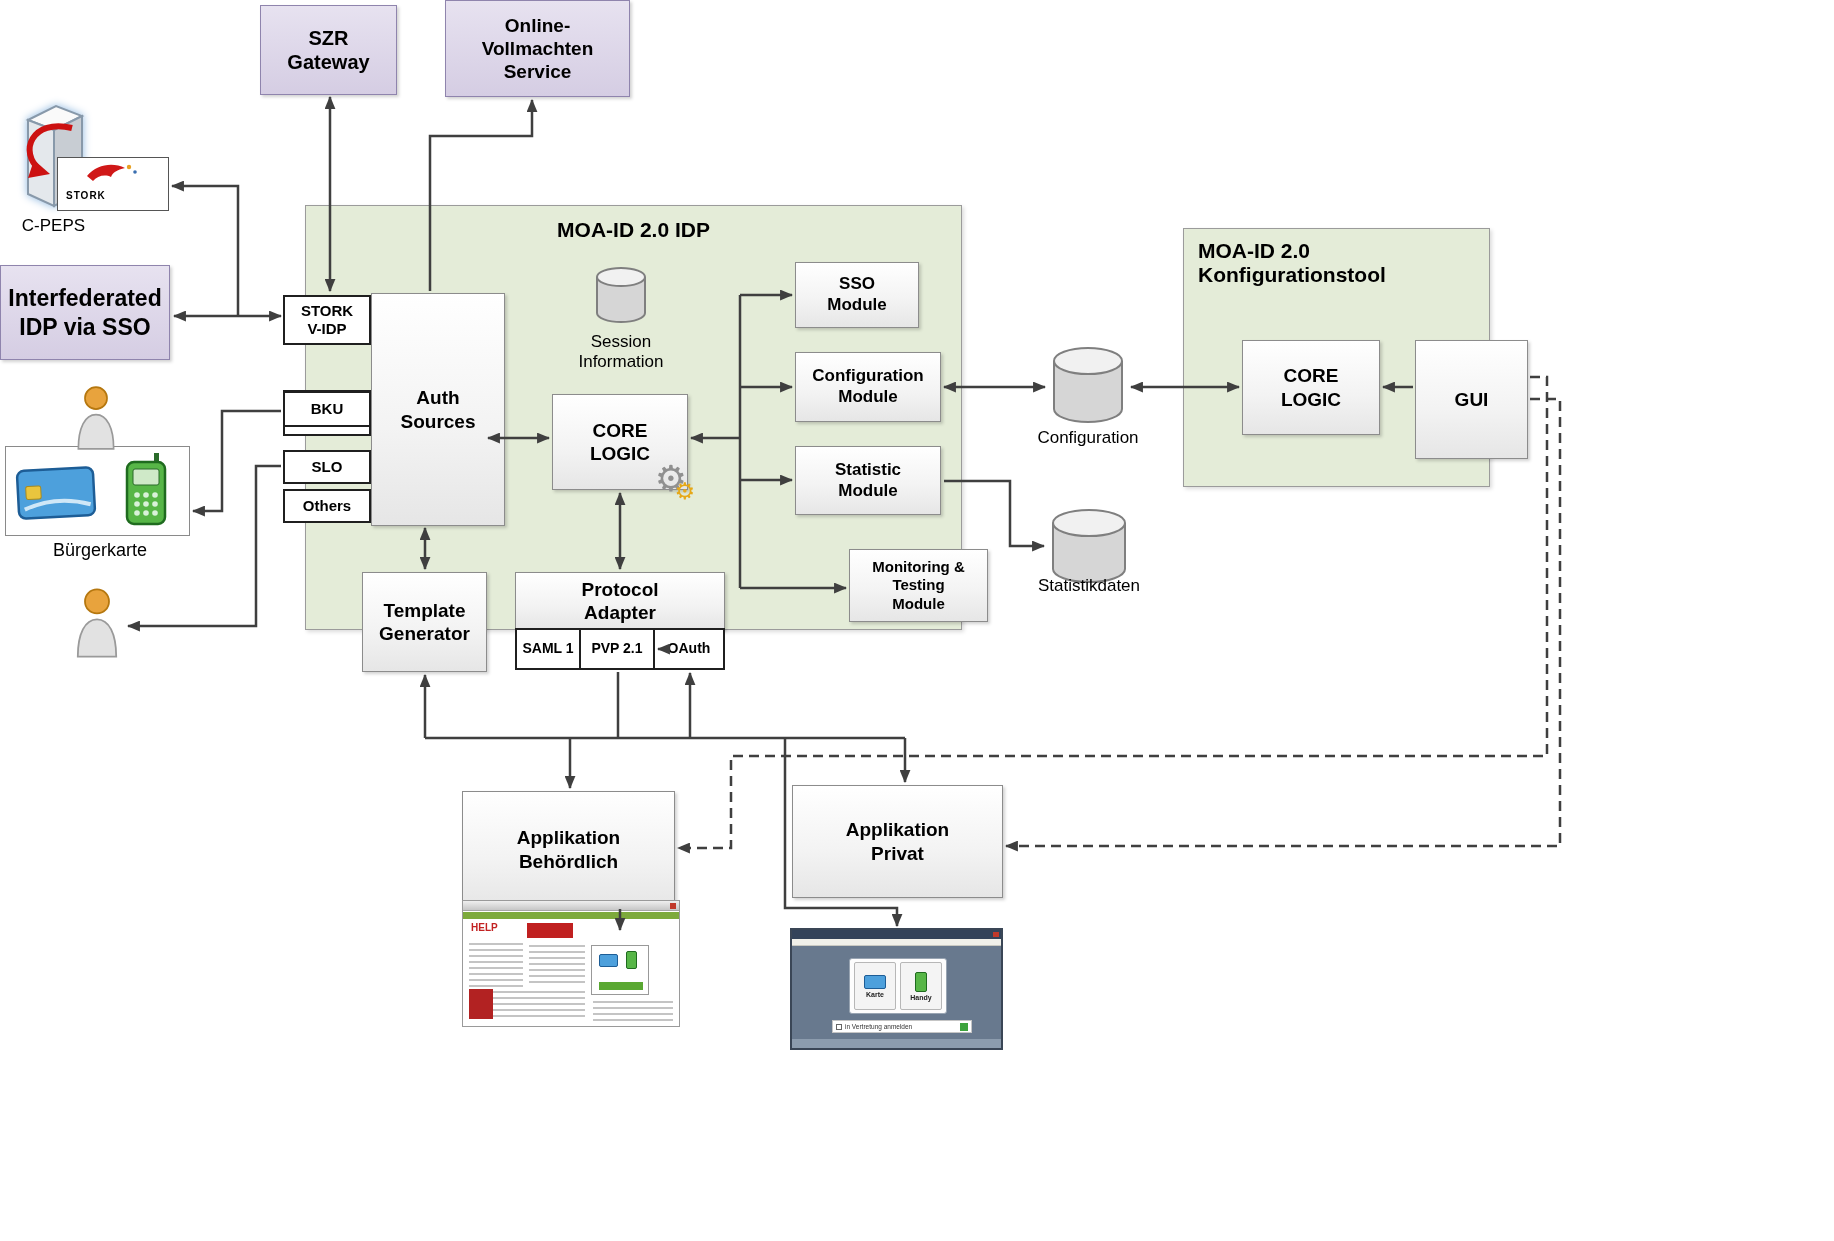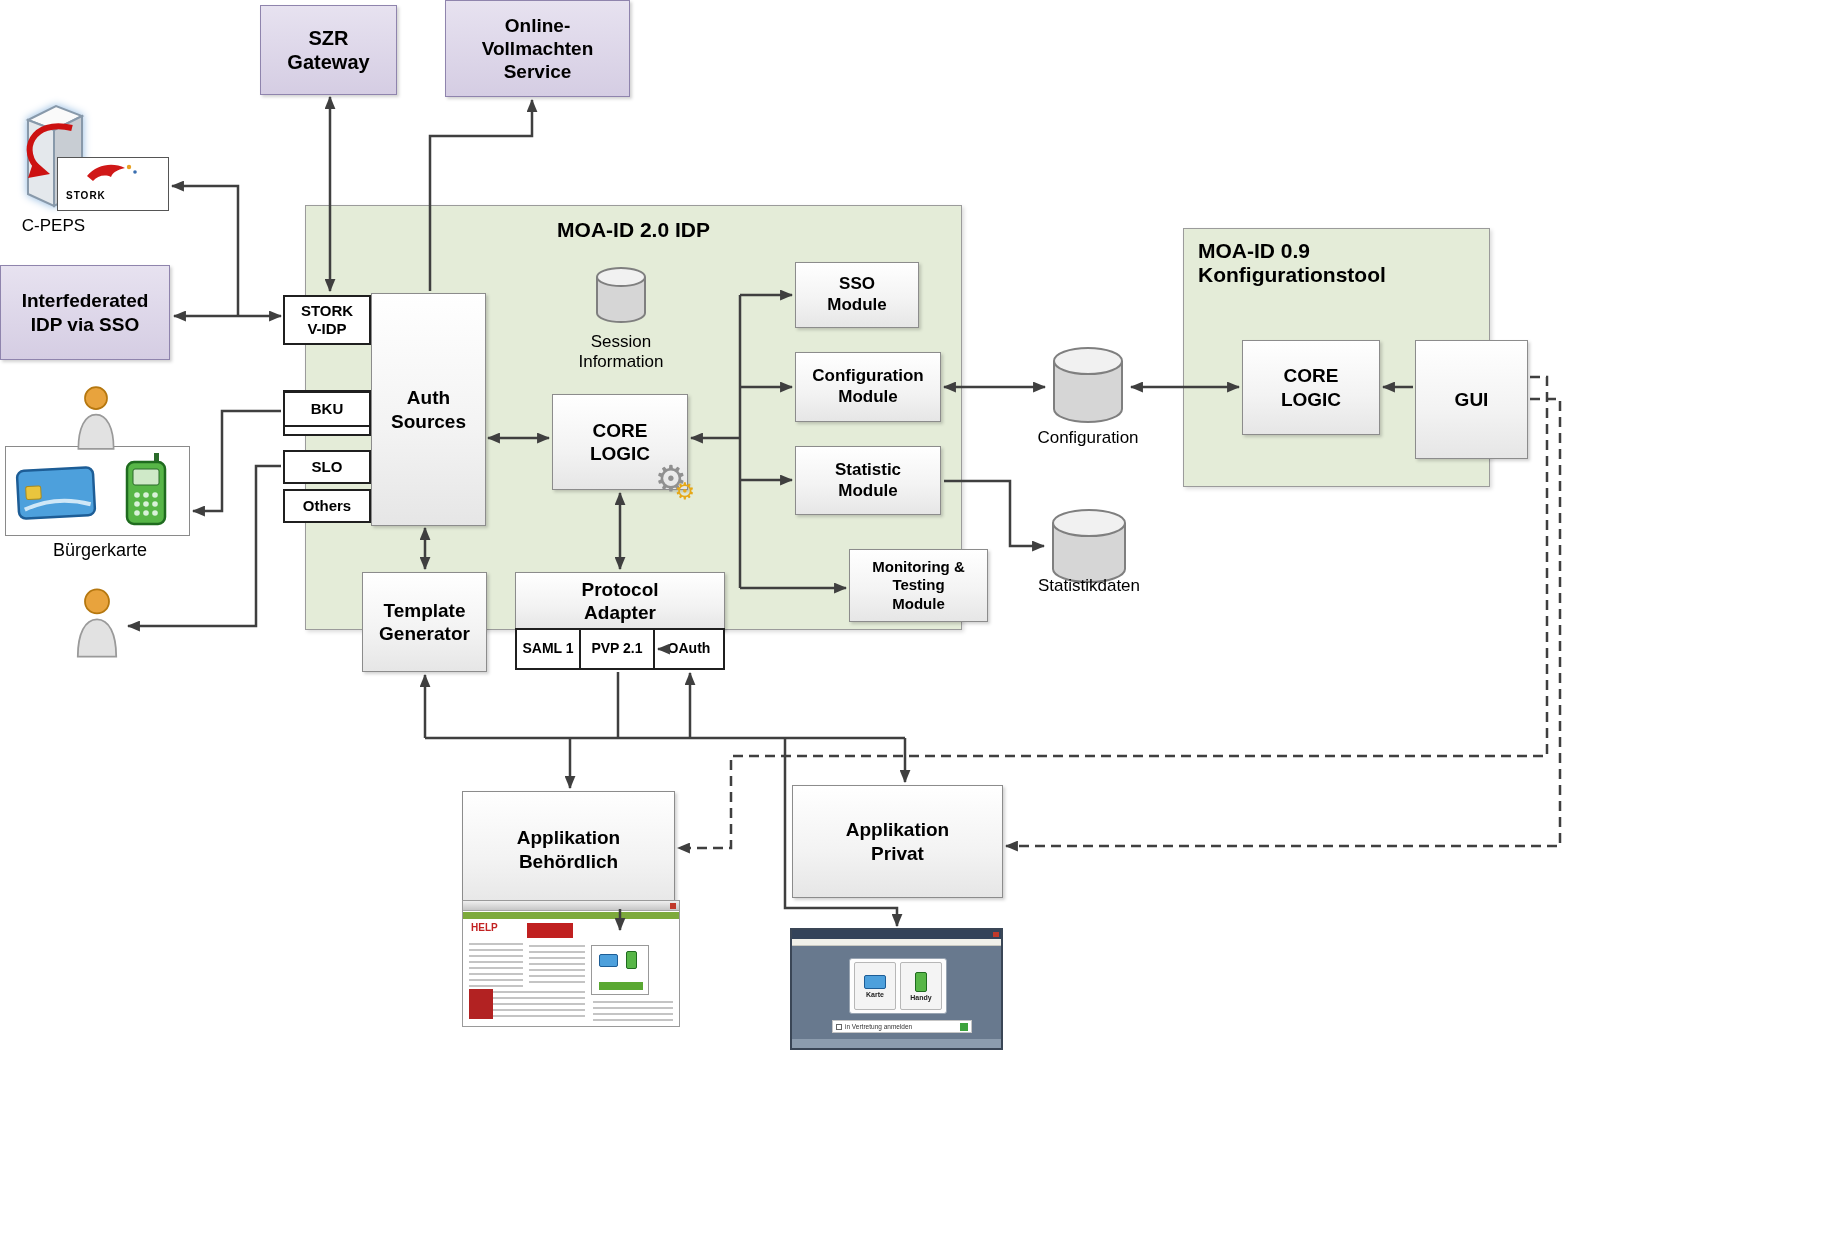--- a/index.html
+++ b/index.html
@@ -70,32 +70,32 @@
 </head>
 <body>
 
 <div id="canvas">
 
   <div class="greenpanel" style="left:305px;top:205px;width:657px;height:425px;">
     <div class="title" style="left:0;top:12px;width:100%;text-align:center;font-size:21px;">MOA-ID 2.0 IDP</div>
   </div>
 
   <div class="greenpanel" style="left:1183px;top:228px;width:307px;height:259px;">
-    <div class="title" style="left:14px;top:10px;font-size:21px;text-align:left;">MOA-ID 0.9
+    <div class="title" style="left:14px;top:10px;font-size:21px;text-align:left;">MOA-ID 2.0
 Konfigurationstool</div>
   </div>
 
   <div class="box lavender" style="left:445px;top:0px;width:185px;height:97px;font-size:19px;">Online-
 Vollmachten
 Service</div>
 
   <div class="box lavender" style="left:260px;top:5px;width:137px;height:90px;font-size:20px;">SZR
 Gateway</div>
 
-  <div class="box lavender" style="left:0px;top:265px;width:170px;height:95px;font-size:19px;">Interfederated
+  <div class="box lavender" style="left:0px;top:265px;width:170px;height:95px;font-size:23px;">Interfederated
 IDP via SSO</div>
 
   <svg class="icon-svg" style="left:12px;top:94px;z-index:2;filter:drop-shadow(0 0 4px #8fb8e0);" width="80" height="122" viewBox="0 0 80 122">
     <polygon points="16,26 44,12 70,22 42,36" fill="#fafafa" stroke="#8899aa" stroke-width="2"></polygon>
     <polygon points="16,26 42,36 42,112 16,100" fill="#e4e8ec" stroke="#8899aa" stroke-width="2"></polygon>
     <polygon points="42,36 70,22 70,98 42,112" fill="#c8cdd3" stroke="#8899aa" stroke-width="2"></polygon>
     <path d="M60,34 C20,24 6,58 28,76" stroke="#cc1111" stroke-width="6" fill="none"></path>
     <polygon points="22,66 38,80 16,84" fill="#cc1111"></polygon>
   </svg>
   <div style="position:absolute;left:57px;top:157px;width:112px;height:54px;background:#fff;border:1.5px solid #555;z-index:3;">
@@ -143,21 +143,21 @@
   </svg>
 
   <div class="box stackbox" style="left:283px;top:295px;width:88px;height:50px;font-size:15px;z-index:4;">STORK
 V-IDP</div>
   <div class="box stackbox" style="left:283px;top:345px;width:88px;height:46px;font-size:15px;z-index:4;margin-top:45px;">Other
 IDP</div>
   <div class="box stackbox" style="left:283px;top:391px;width:88px;height:36px;font-size:15px;z-index:4;">BKU</div>
   <div class="box stackbox" style="left:283px;top:450px;width:88px;height:34px;font-size:15px;z-index:4;">SLO</div>
   <div class="box stackbox" style="left:283px;top:489px;width:88px;height:34px;font-size:15px;z-index:4;">Others</div>
 
-  <div class="box plain" style="left:371px;top:293px;width:115px;height:233px;font-size:19px;z-index:3;">Auth
+  <div class="box plain" style="left:371px;top:293px;width:134px;height:233px;font-size:19px;z-index:3;">Auth
 Sources</div>
 
   <svg class="icon-svg" style="left:593px;top:266px;z-index:3;" width="56" height="58" viewBox="0 0 56 58">
     <path d="M4,11 v36 a24,9 0 0 0 48,0 V11" fill="#d6d6d6" stroke="#7f7f7f" stroke-width="2"></path>
     <ellipse cx="28" cy="11" rx="24" ry="9" fill="#f1f1f1" stroke="#7f7f7f" stroke-width="2"></ellipse>
   </svg>
   <div class="lbl" style="left:546px;top:332px;width:150px;font-size:17px;z-index:3;">Session
 Information</div>
 
   <div class="box plain" style="left:552px;top:394px;width:136px;height:96px;font-size:19px;z-index:3;">

